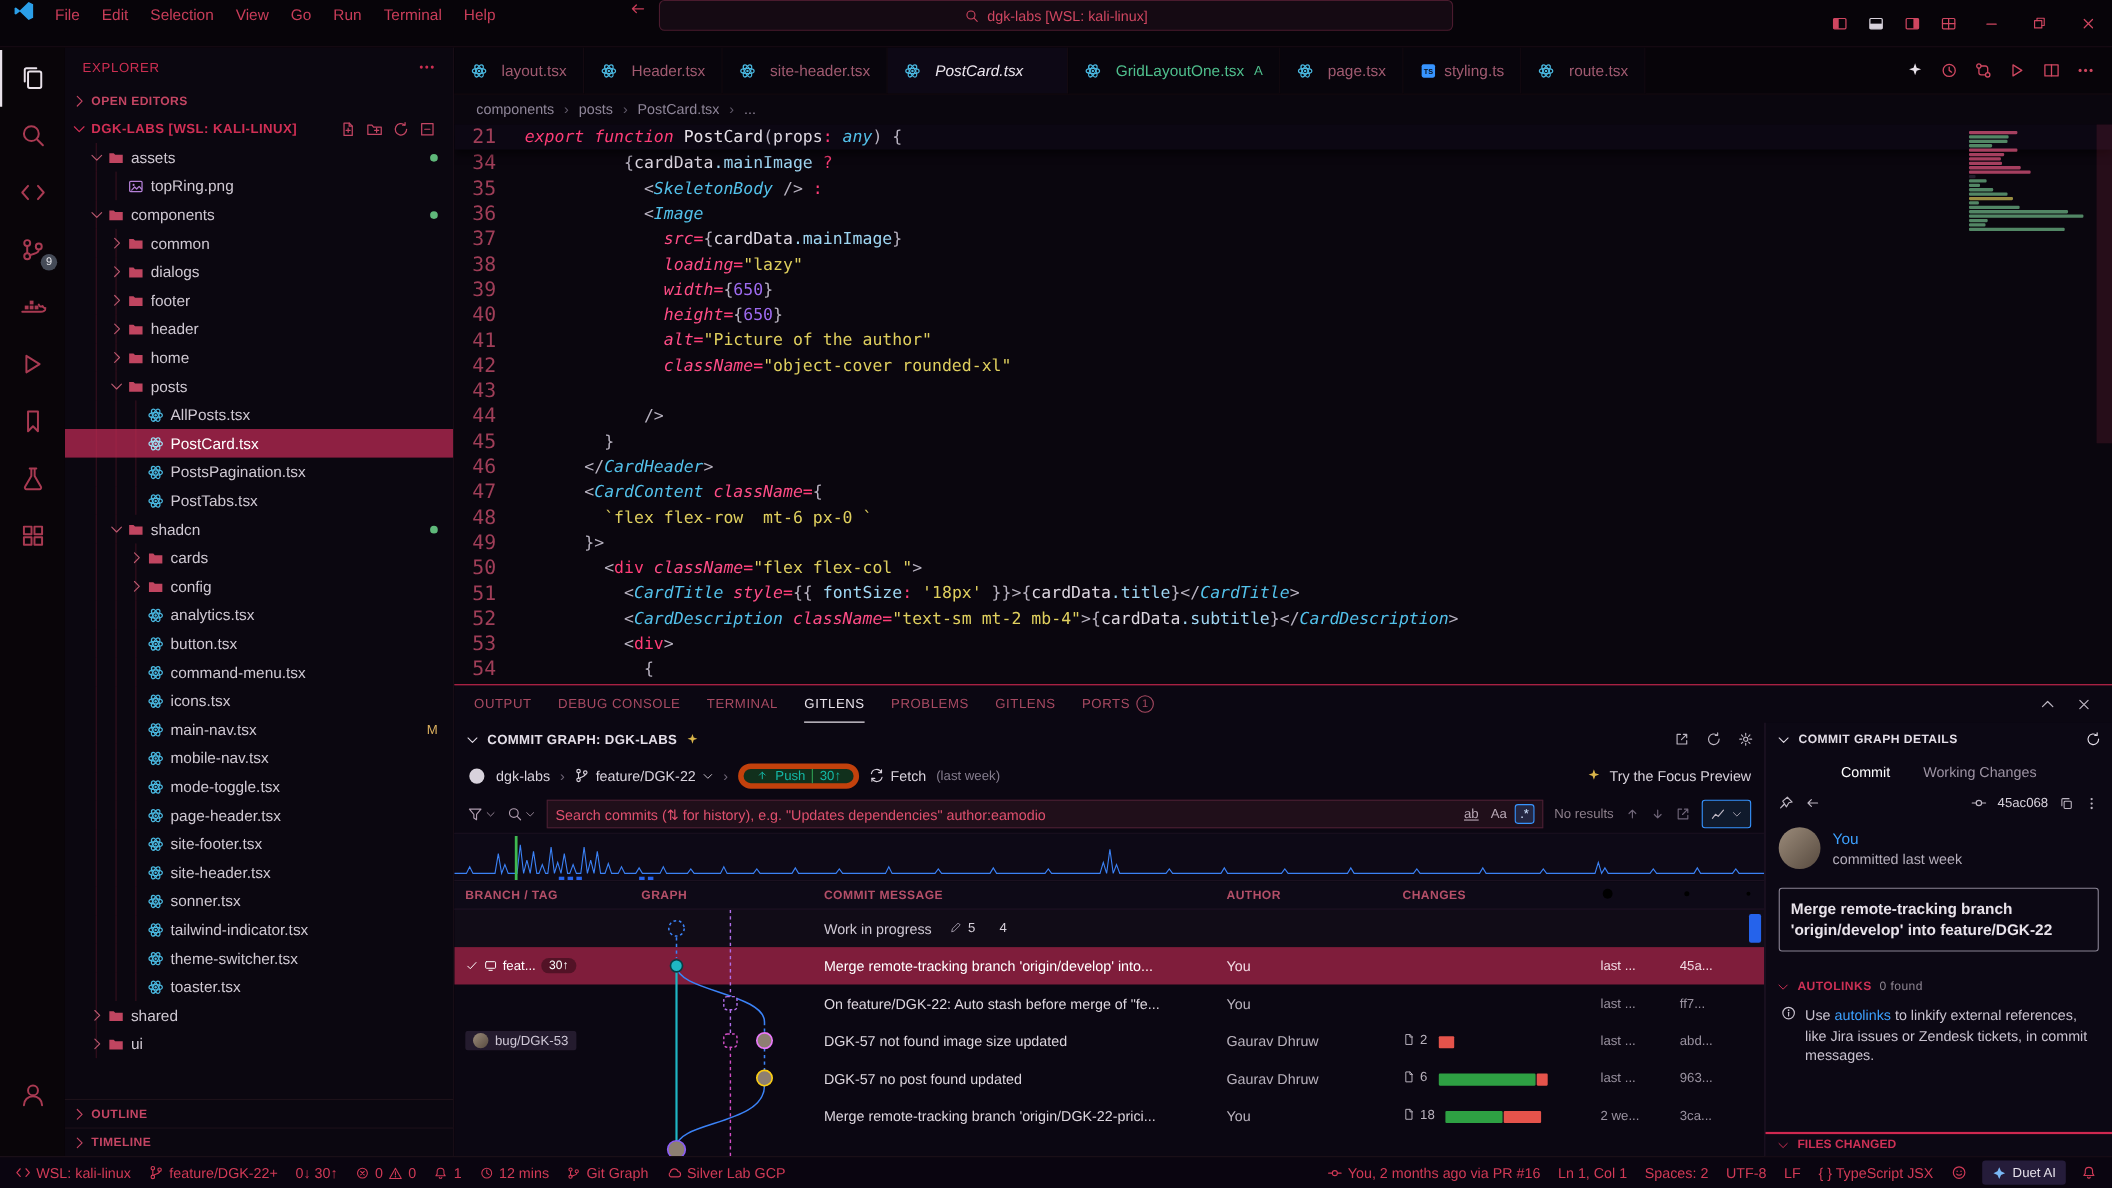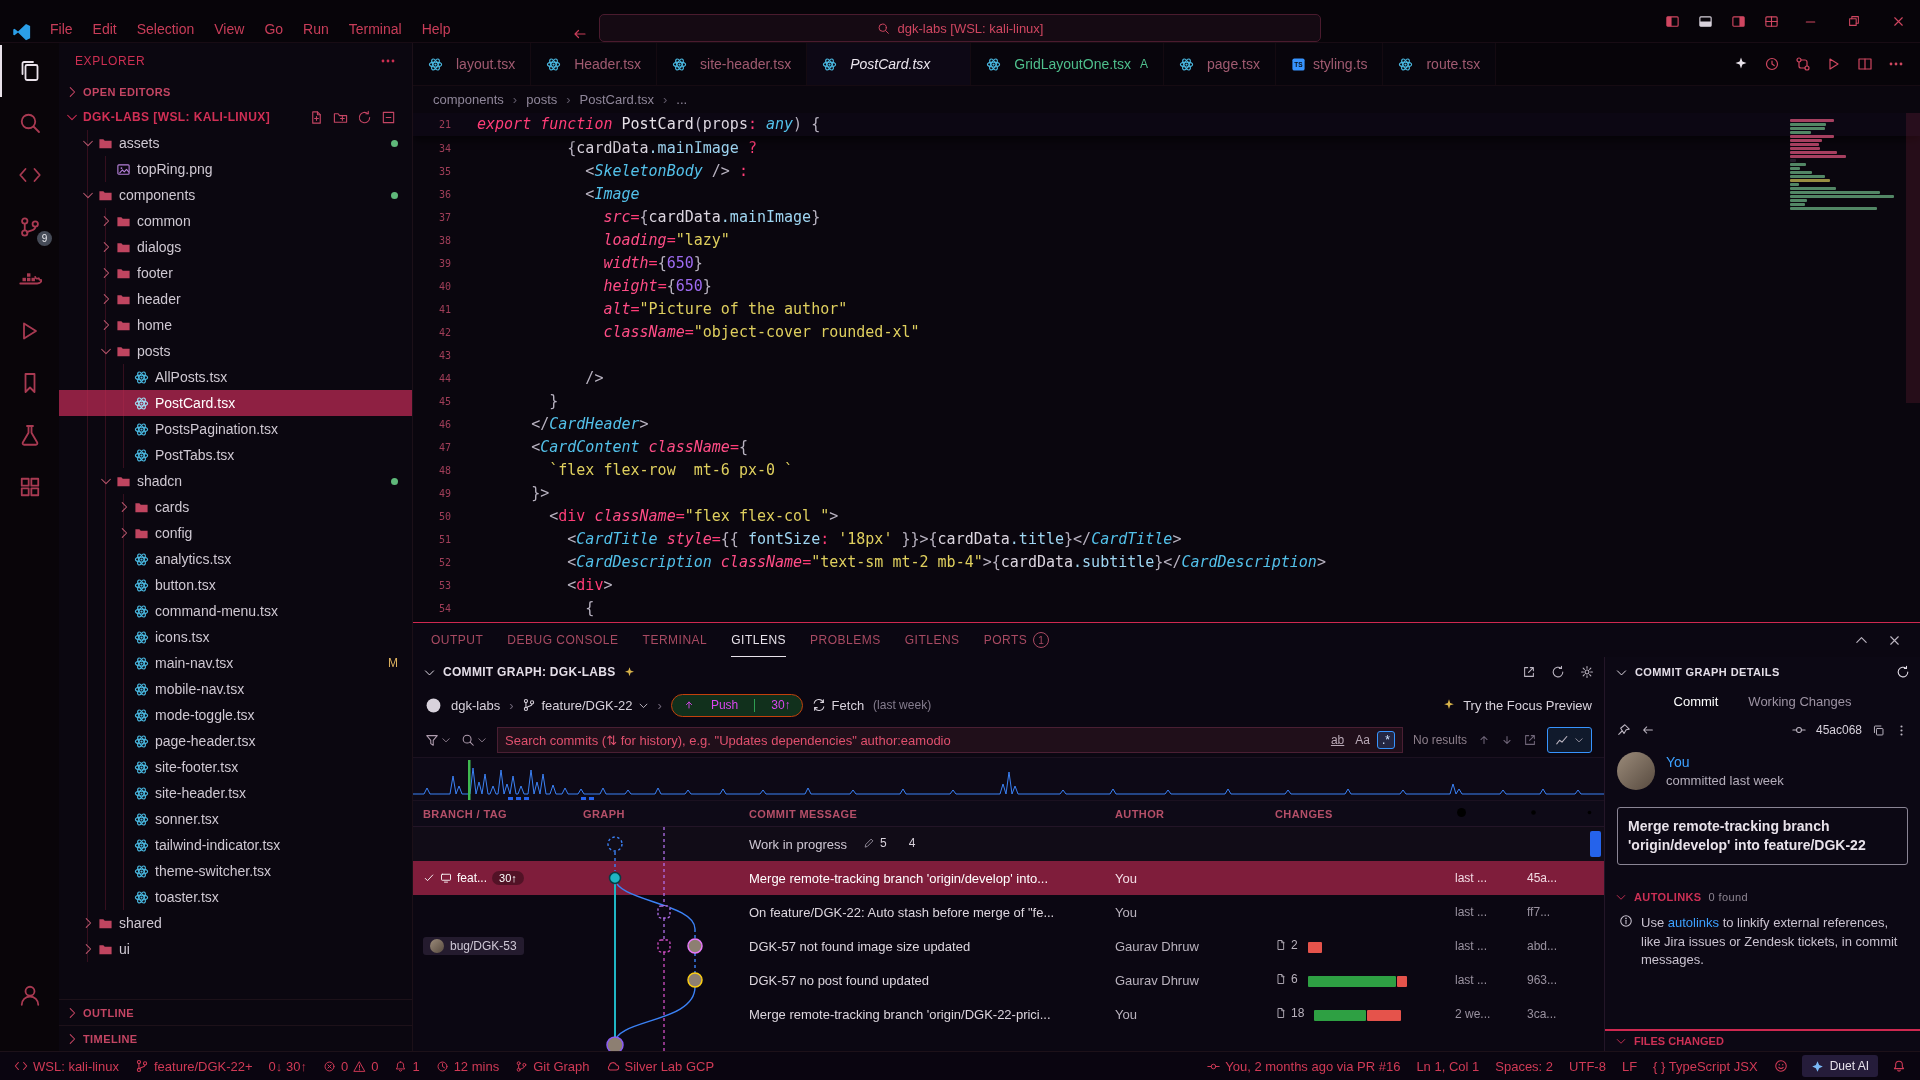--- a/index.html
+++ b/index.html
@@ -4,21 +4,21 @@
 <style>
 *{box-sizing:border-box;margin:0;padding:0}
 html,body{width:1920px;height:1080px;overflow:hidden;background:#070409;font-family:"Liberation Sans",sans-serif}
 .app{display:flex;flex-direction:column;height:100%}
 .sp{flex:1}
 .ic{display:inline-flex;flex:none}
 .ic svg{display:block;fill:none;stroke:currentColor;stroke-width:1.2;stroke-linecap:round;stroke-linejoin:round}
 .ic svg .f{fill:currentColor;stroke:none}
 .ic svg text{stroke:none}
 
-.titlebar{height:43px;flex:none;display:flex;align-items:flex-end;position:relative;background:#070409;border-bottom:1px solid #180c14;z-index:50}
+.titlebar{height:43px;flex:none;display:flex;align-items:flex-start;position:relative;background:#070409;border-bottom:1px solid #180c14;z-index:50}
 .vslogo{margin:0 8px 0 12px;color:#2b9fe8}
 .menus{display:flex}
 .menu{color:#c93d59;font-size:14px;padding:5px 10px;border-radius:4px;cursor:default}
 .navarrows{position:absolute;left:572px;display:flex;gap:16px;color:#c93d59;align-items:center}
 .cmdc{position:absolute;left:50%;transform:translateX(-50%);width:722px;height:28px;background:#150a13;border:1px solid #4a1b2e;border-radius:5px;display:flex;align-items:center;justify-content:center;gap:8px;color:#cf4660;font-size:13px}
 .winctl{position:absolute;right:0;top:0;display:flex;align-items:center;height:100%}
 .wbtn{width:44px;height:100%;display:flex;align-items:center;justify-content:center;color:#cf4660}
 .wbtn.lay{width:33px}
 .wbtn.white{color:#d8d2dc}
 
@@ -60,21 +60,21 @@
 .tclose{display:flex;color:#b9b2c0;margin-left:5px}
 .i-ts{color:#3794ff}
 .edacts{margin-left:auto;display:flex;align-items:center;gap:15px;padding:0 16px;color:#cf4760}
 .edacts .white{color:#e8e2ea}
 .crumbs{height:27px;flex:none;display:flex;align-items:center;gap:9px;padding:0 20px;color:#8f8699;font-size:13px}
 .csep{color:#5f5868}
 .codewrap{flex:1;position:relative;min-height:0;overflow:hidden;font-family:"DejaVu Sans Mono",monospace}
 .sticky{position:absolute;top:0;left:0;right:0;background:#0c0713;box-shadow:0 4px 9px rgba(0,0,0,.6);z-index:5}
 .codelines{position:absolute;top:24px;left:0;right:0}
 .cl{display:flex;height:23px;line-height:23px;font-size:15px;white-space:pre}
-.ln{width:64px;flex:none;text-align:right;padding-right:26px;color:#a03e58;font-size:10px}
+.ln{width:64px;flex:none;text-align:right;padding-right:26px;color:#a03e58;font-size:18px}
 .tk-kw{color:#ff3d77;font-style:italic}
 .tk-fn{color:#e6e1e8}
 .tk-cmp{color:#53c1ea;font-style:italic}
 .tk-tag{color:#ff3d77}
 .tk-attr{color:#ff4d86;font-style:italic}
 .tk-str{color:#dfcf5e}
 .tk-num{color:#9e6bf0}
 .tk-pl{color:#dcd6e0}
 .tk-pr{color:#9fd6f2}
 .tk-pu{color:#b8b2c0}
@@ -91,21 +91,21 @@
 .pbadge{border:1px solid #a84a62;border-radius:50%;width:16px;height:16px;font-size:10px;display:flex;align-items:center;justify-content:center}
 .pacts{margin-left:auto;display:flex;gap:18px;color:#bdb6c2}
 .panelbody{flex:1;display:flex;min-height:0}
 .graphview{flex:1;display:flex;flex-direction:column;min-width:0}
 .gvhead{height:30px;flex:none;display:flex;align-items:center;gap:7px;padding:0 10px;color:#e4dee8;font-size:12px;font-weight:700;letter-spacing:.3px}
 .gvhead .acts{display:flex;gap:15px;color:#bdb6c2;font-weight:400}
 .gold{color:#d9b44a}
 .gvtool{height:36px;flex:none;display:flex;align-items:center;gap:9px;padding:0 12px;color:#d8d2dc;font-size:13px}
 .gsep{color:#6e6576}
 .brsel{display:flex;align-items:center;gap:5px}
-.push{display:flex;align-items:center;gap:16px;background:#11301c;border:1px solid #c2410c;color:#d946ef;border-radius:12px;height:23px;padding:0 11px;font-size:12px}
+.push{display:flex;align-items:center;gap:6px;background:#11301c;border:5px solid #c2410c;color:#14b8a6;border-radius:12px;height:23px;padding:0 11px;font-size:12px}
 .pdiv{width:1px;height:13px;background:#2f9e52}
 .fetch{display:flex;align-items:center;gap:6px}
 .meta{color:#857d8e;font-size:12px}
 .focusp{display:flex;align-items:center;gap:7px;color:#d8d2dc;font-size:13px}
 .gvsearch{height:34px;flex:none;display:flex;align-items:center;gap:10px;padding:0 12px;color:#b09daf}
 .tl{display:flex;align-items:center;gap:2px}
 .gsin-wrap{flex:1;display:flex;align-items:center;background:#200f1a;border:1px solid #4a1f33;height:26px;padding:0 7px;gap:3px}
 .gsin{flex:1;background:transparent;border:none;outline:none;color:#e0506e;font-size:13px;font-family:"Liberation Sans",sans-serif}
 .gsin::placeholder{color:#e0506e;opacity:1}
 .stog{color:#b9a9b6;font-size:12px;padding:1px 4px;border-radius:3px}

